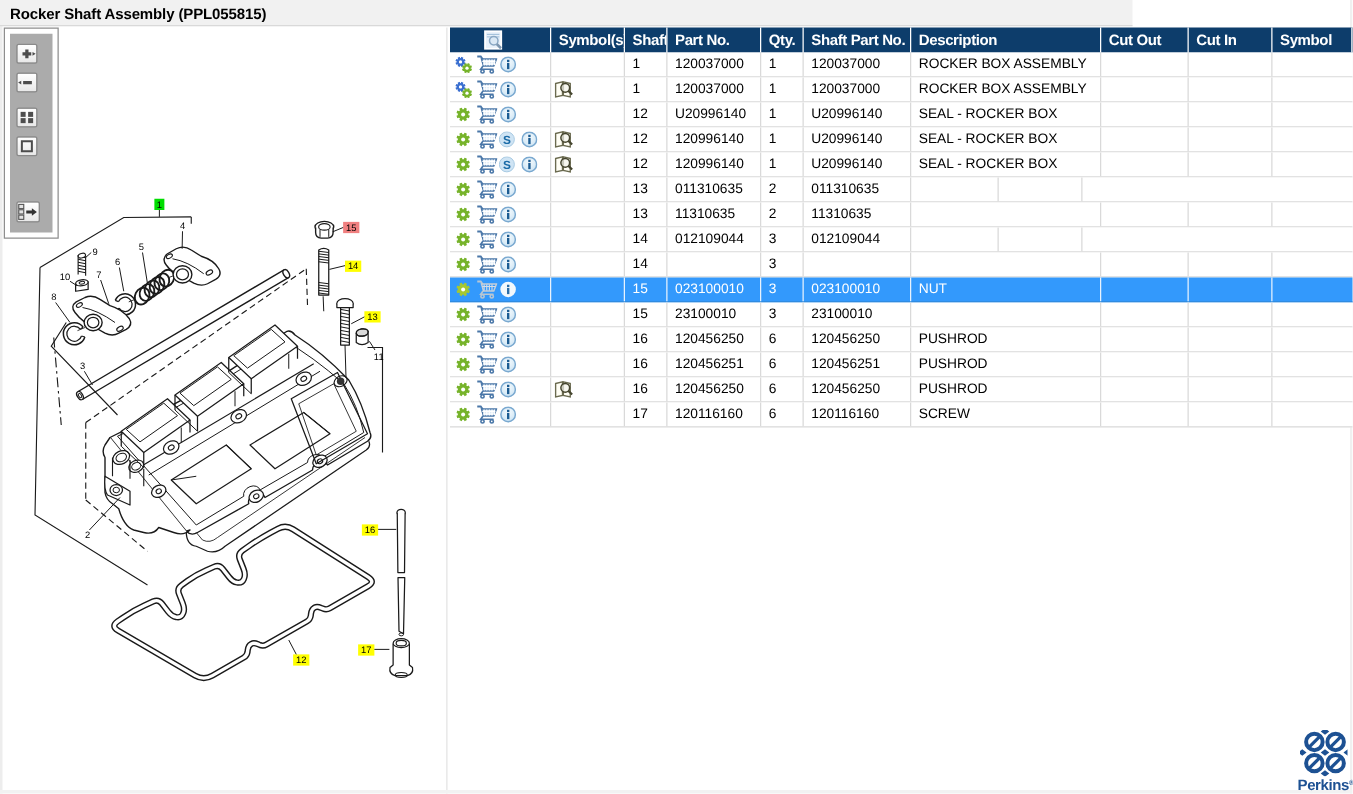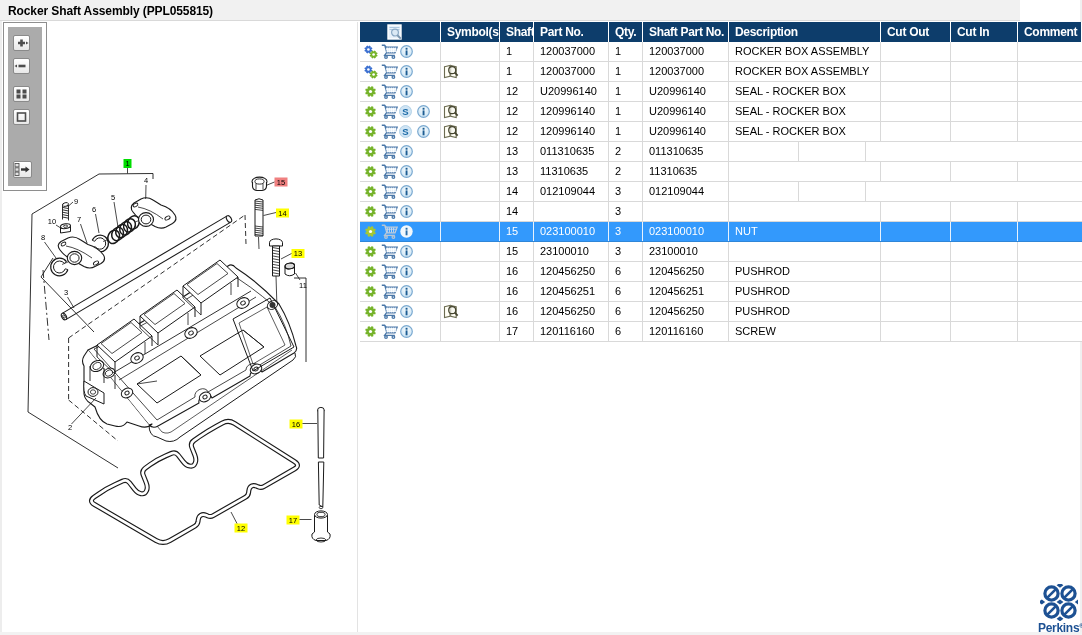--- a/index.html
+++ b/index.html
@@ -1,19 +1,19 @@
 <!DOCTYPE html>
 <html><head>
 <meta charset="utf-8">
 <style>
 html,body{margin:0;padding:0;}
 body{width:1082px;height:635px;position:relative;overflow:hidden;background:#fff;font-family:"Liberation Sans",sans-serif;}
 #edgeL{position:absolute;left:0;top:0;width:2px;height:635px;background:#ededed;}
 #edgeB{position:absolute;left:0;top:632px;width:1082px;height:3px;background:#f2f2f2;}
-#titlebar{position:absolute;left:0;top:0;width:1020px;height:21px;background:#f1f1f1;border-bottom:1px solid #d9d9d9;box-sizing:border-box;}
+#titlebar{position:absolute;left:0;top:0;width:906px;height:21px;background:#f1f1f1;border-bottom:1px solid #d9d9d9;box-sizing:border-box;}
 #title{position:absolute;left:8px;top:4px;font-size:12px;font-weight:bold;color:#000;letter-spacing:-0.1px;}
 
 #tbox{position:absolute;left:3px;top:22px;width:44px;height:169px;background:#fff;border:1px solid #8e8e8e;box-sizing:border-box;}
 #tpan{position:absolute;left:4px;top:4px;width:34px;height:159px;background:#ababab;}
 .tbtn{position:absolute;left:9px;width:17px;height:16px;background:linear-gradient(#fff,#e8e8e8);border:1px solid #8a8a8a;border-radius:2px;box-sizing:border-box;}
 
 #tbl{position:absolute;left:360px;top:22px;width:723px;}
 .hrow{display:flex;height:20px;background:#0d3d6b;}
 .hrow .hc{box-sizing:border-box;border-right:1px solid #fff;color:#fff;font-size:12px;font-weight:bold;line-height:20px;padding-left:6px;letter-spacing:-0.3px;overflow:hidden;white-space:nowrap;}
 .row{display:flex;height:20px;background:#fff;border-bottom:1px solid #d9d9d9;box-sizing:border-box;position:relative;}
@@ -70,21 +70,21 @@
         </svg>
       </div>
       <div class="hc w1">Symbol(s)</div>
       <div class="hc w2">Shaft</div>
       <div class="hc w3">Part No.</div>
       <div class="hc w4">Qty.</div>
       <div class="hc w5">Shaft Part No.</div>
       <div class="hc w6">Description</div>
       <div class="hc w7">Cut Out</div>
       <div class="hc w8">Cut In</div>
-      <div class="hc w9" style="border-right:1px solid #fff!important">Comment</div>
+      <div class="hc w9" style="border-right:1px solid #fff!important">Symbol</div>
     </div>
 <div class="row">
       <div class="c w0" style="position:relative">
         <svg class="ic" style="left:4px;top:3px" width="15" height="15">
           <path d="M4.4 4.5L8.1 6.0M4.4 4.5L5.9 8.2M4.4 4.5L2.9 8.2M4.4 4.5L0.7 6.0M4.4 4.5L0.7 3.0M4.4 4.5L2.9 0.8M4.4 4.5L5.9 0.8M4.4 4.5L8.1 3.0" stroke="#3a6fd0" stroke-width="1.8" fill="none"></path>
           <circle cx="4.4" cy="4.5" r="2.9" fill="#3a6fd0"></circle>
           <circle cx="4.4" cy="4.5" r="1.3" fill="#fff"></circle>
           <path d="M9.6 9.5L13.3 11.0M9.6 9.5L11.1 13.2M9.6 9.5L8.1 13.2M9.6 9.5L5.9 11.0M9.6 9.5L5.9 8.0M9.6 9.5L8.1 5.8M9.6 9.5L11.1 5.8M9.6 9.5L13.3 8.0" stroke="#76b32a" stroke-width="1.8" fill="none"></path>
           <circle cx="9.6" cy="9.5" r="2.9" fill="#76b32a"></circle>
           <circle cx="9.6" cy="9.5" r="1.3" fill="#fff"></circle>

